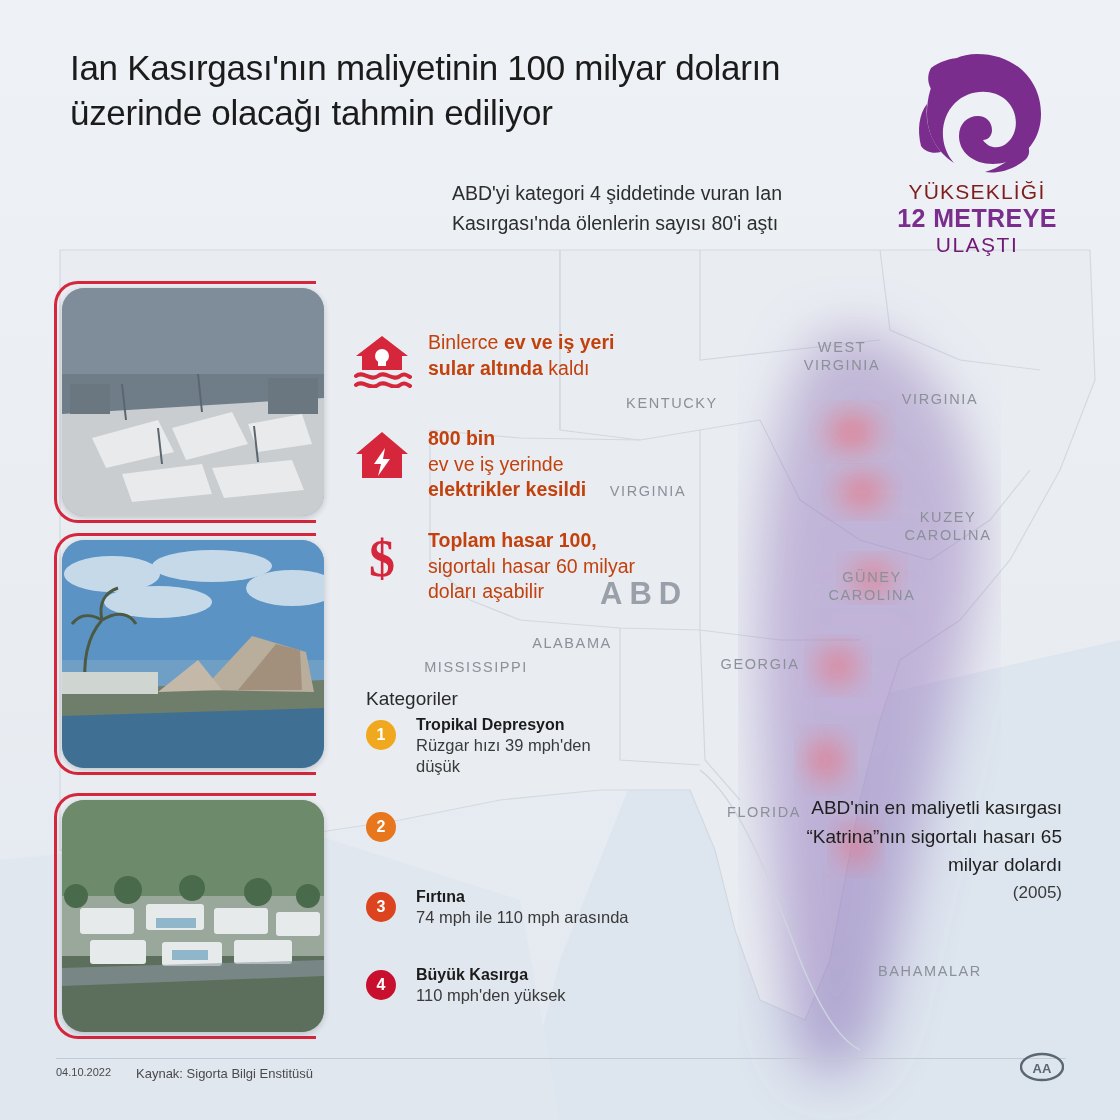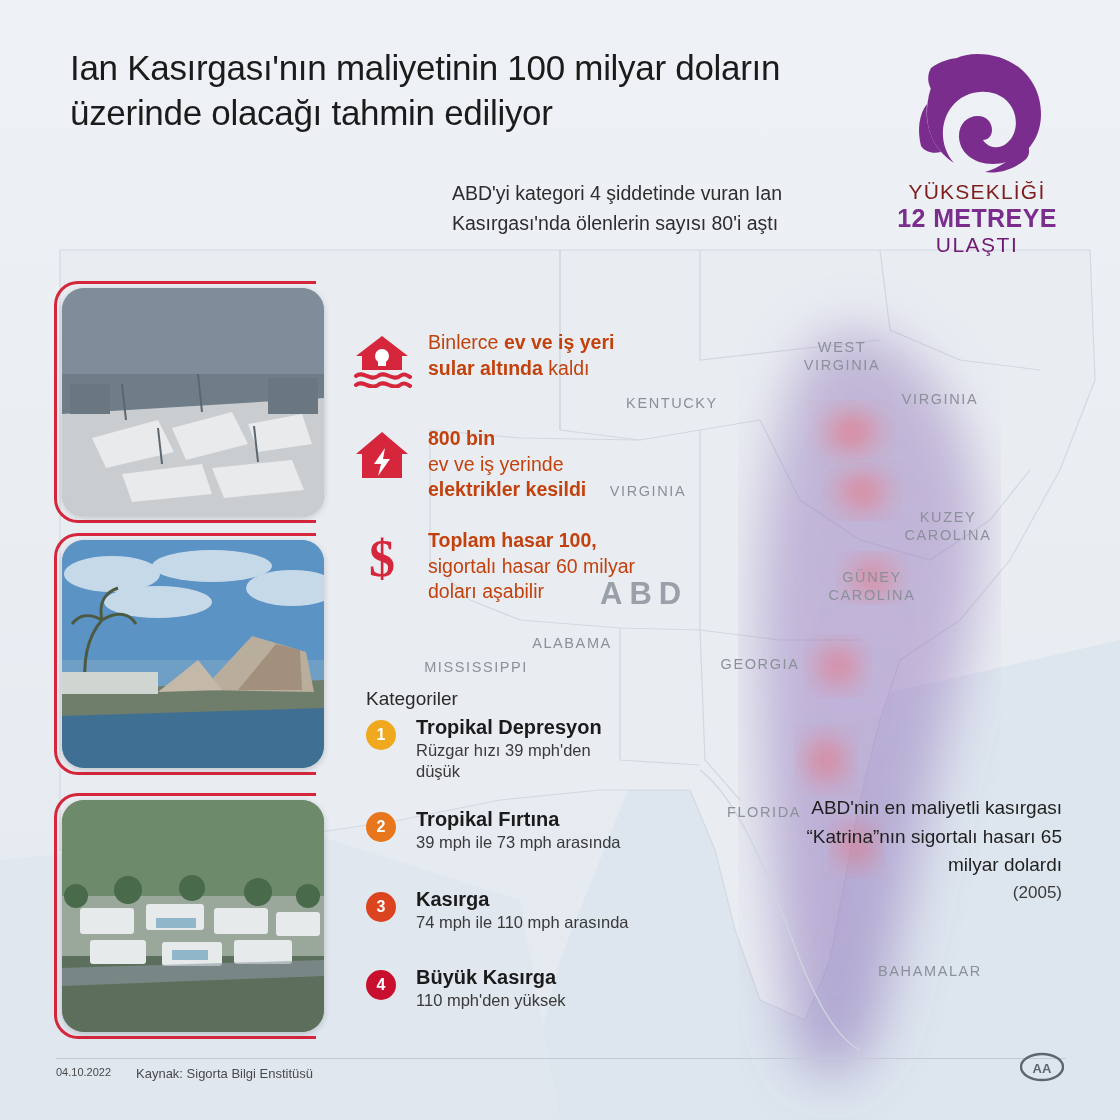--- a/index.html
+++ b/index.html
@@ -105,21 +105,21 @@
   .cat {
     position: absolute; left: 366px; width: 270px;
   }
   .cat-num {
     position: absolute; left: 0; top: 4px;
     width: 30px; height: 30px; border-radius: 50%;
     color: #fff; font-size: 16px; font-weight: bold;
     display: flex; align-items: center; justify-content: center;
   }
   .cat-body { margin-left: 50px; }
-  .cat-name { font-size: 20px; font-weight: bold; color: #1b1b1b; }
+  .cat-name { font-size: 16px; font-weight: bold; color: #1b1b1b; }
   .cat-desc { font-size: 16.5px; color: #3a3a3a; line-height: 1.3; margin-top: 1px; }
   #cat1 { top: 716px; }
   #cat2 { top: 808px; }
   #cat3 { top: 888px; }
   #cat4 { top: 966px; }
 
   
   .map-label {
     position: absolute;
     color: #8b9099;
@@ -374,29 +374,25 @@
 
 <div class="cat" id="cat1">
   <div class="cat-num" style="background:#f0a81e">1</div>
   <div class="cat-body">
     <div class="cat-name">Tropikal Depresyon</div>
     <div class="cat-desc">Rüzgar hızı 39 mph'den düşük</div>
   </div>
 </div>
 <div class="cat" id="cat2">
   <div class="cat-num" style="background:#e8761c">2</div>
-  <div class="cat-body">
-    <div class="cat-name">Tropikal Fırtına</div>
-    <div class="cat-desc">39 mph ile 73 mph arasında</div>
-  </div>
 </div>
 <div class="cat" id="cat3">
   <div class="cat-num" style="background:#dc4420">3</div>
   <div class="cat-body">
-    <div class="cat-name">Kasırga</div>
+    <div class="cat-name">Fırtına</div>
     <div class="cat-desc">74 mph ile 110 mph arasında</div>
   </div>
 </div>
 <div class="cat" id="cat4">
   <div class="cat-num" style="background:#c8102e">4</div>
   <div class="cat-body">
     <div class="cat-name">Büyük Kasırga</div>
     <div class="cat-desc">110 mph'den yüksek</div>
   </div>
 </div>

